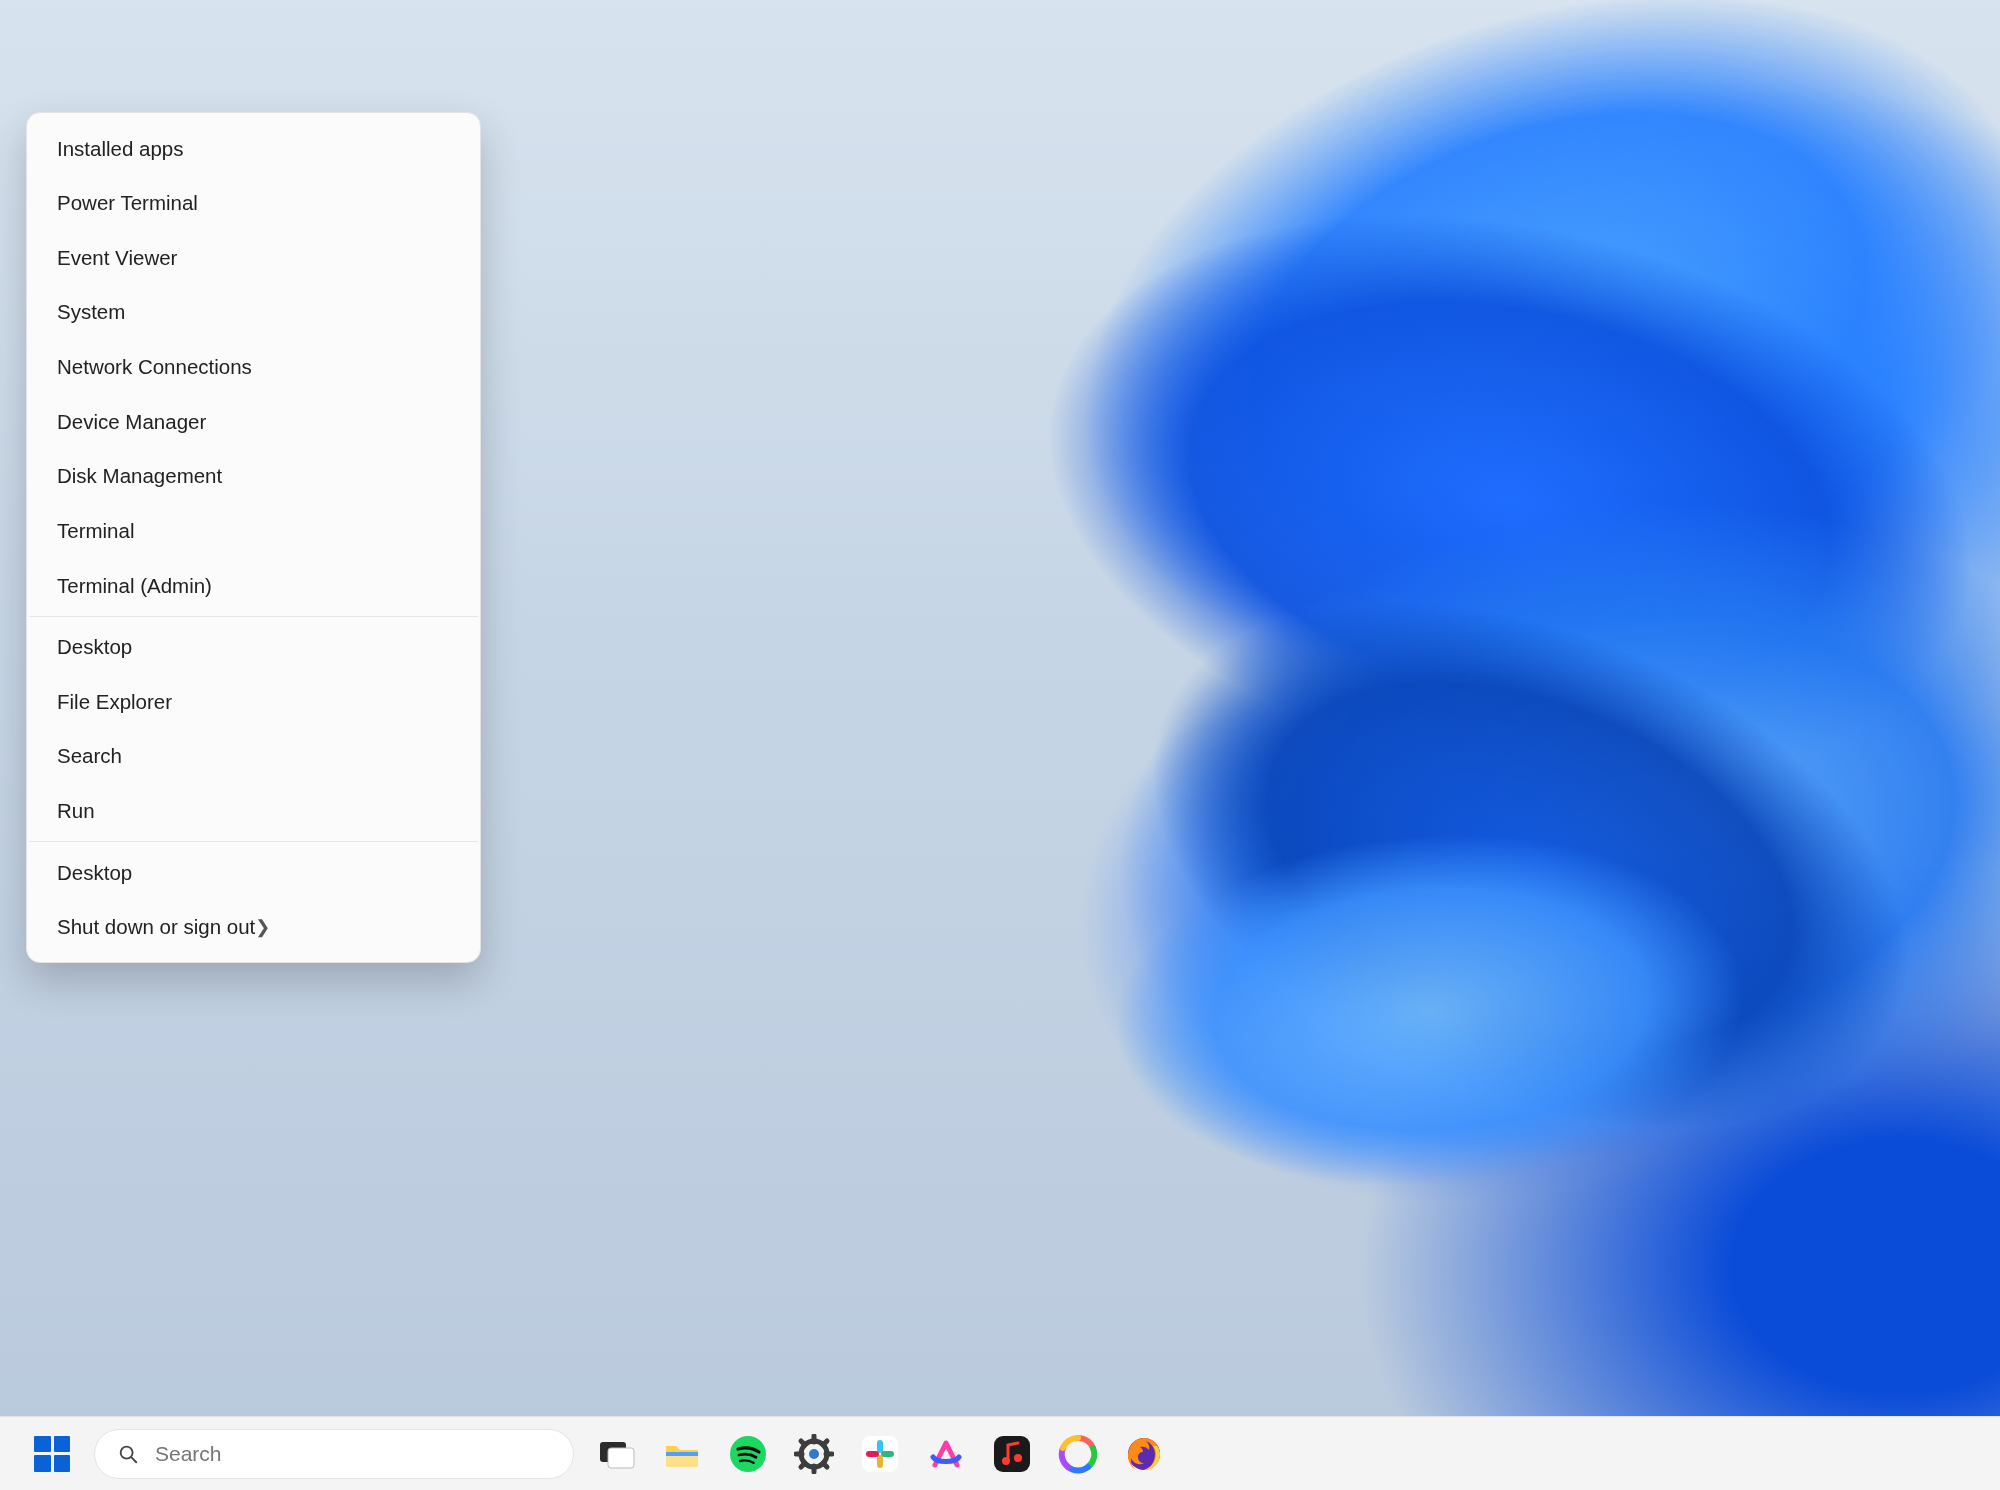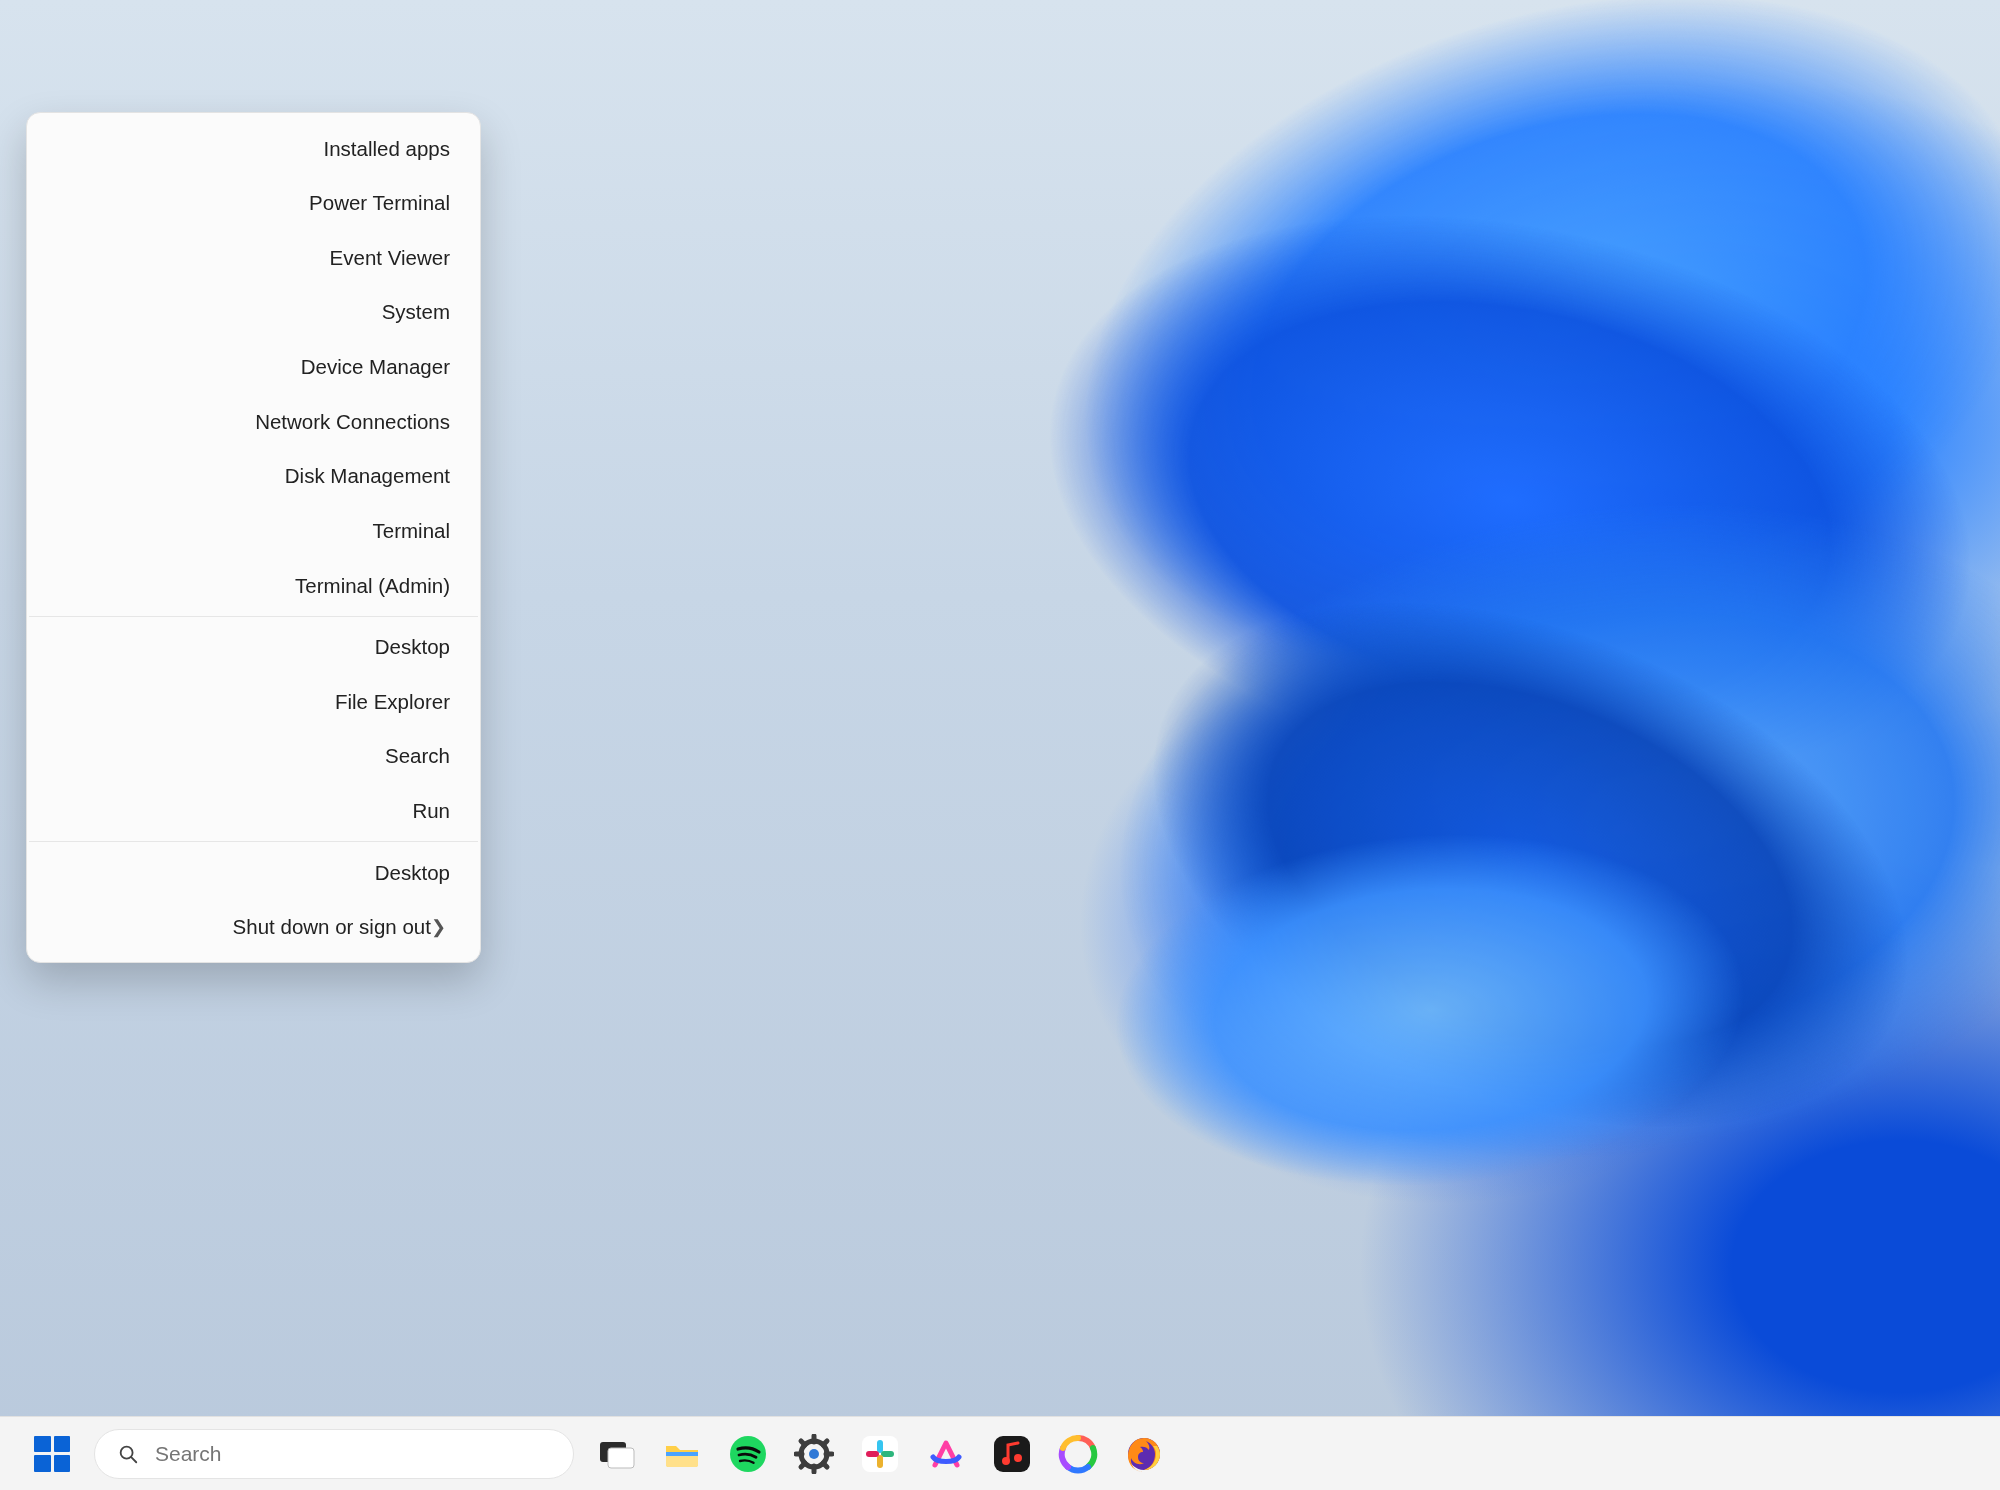--- a/index.html
+++ b/index.html
@@ -43,21 +43,21 @@
     background: #fbfbfb;
     border: 1px solid #e3e3e3;
     border-radius: 14px;
     box-shadow: 0 18px 42px rgba(0,0,0,.20);
     padding: 8px 0;
     z-index: 5;
     font-size: 20.5px;
     color: #222;
   }
   .winx .item {
-    display:flex; align-items:center; justify-content:flex-end;
+    display:flex; align-items:center; justify-content:flex-start;
     padding: 14.5px 30px;
     cursor: default;
     line-height: 1.25;
   }
   .winx .sep { height:1px; background:#e6e6e6; margin:3px 2px; }
   .chev { font-size:18px; color:#555; margin-right:4px; }
 
   
   .taskbar {
     position:absolute; left:0; right:0; bottom:0; height:74px;
@@ -113,24 +113,24 @@
   <div class="item">
       <span>Power Terminal</span>
     </div>
   <div class="item">
       <span>Event Viewer</span>
     </div>
   <div class="item">
       <span>System</span>
     </div>
   <div class="item">
+      <span>Network Connections</span>
+    </div>
+  <div class="item">
       <span>Device Manager</span>
-    </div>
-  <div class="item">
-      <span>Network Connections</span>
     </div>
   <div class="item">
       <span>Disk Management</span>
     </div>
   <div class="item">
       <span>Terminal</span>
     </div>
   <div class="item">
       <span>Terminal (Admin)</span>
     </div>

